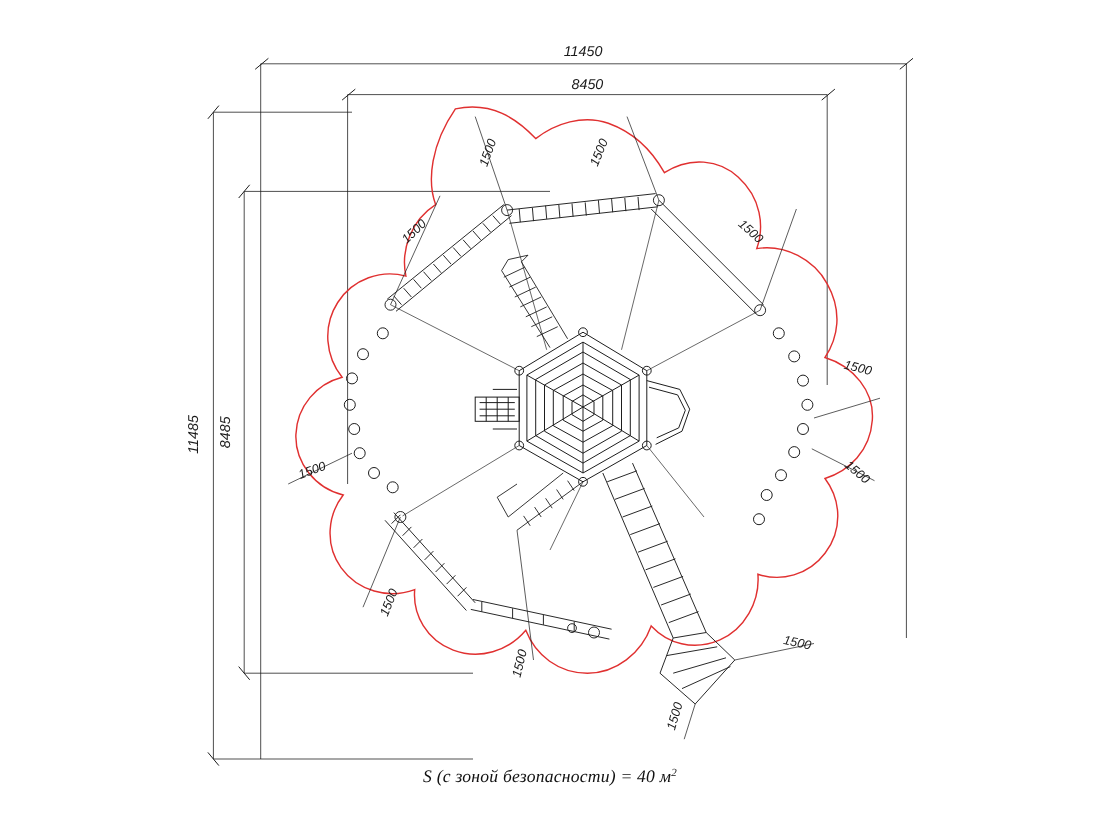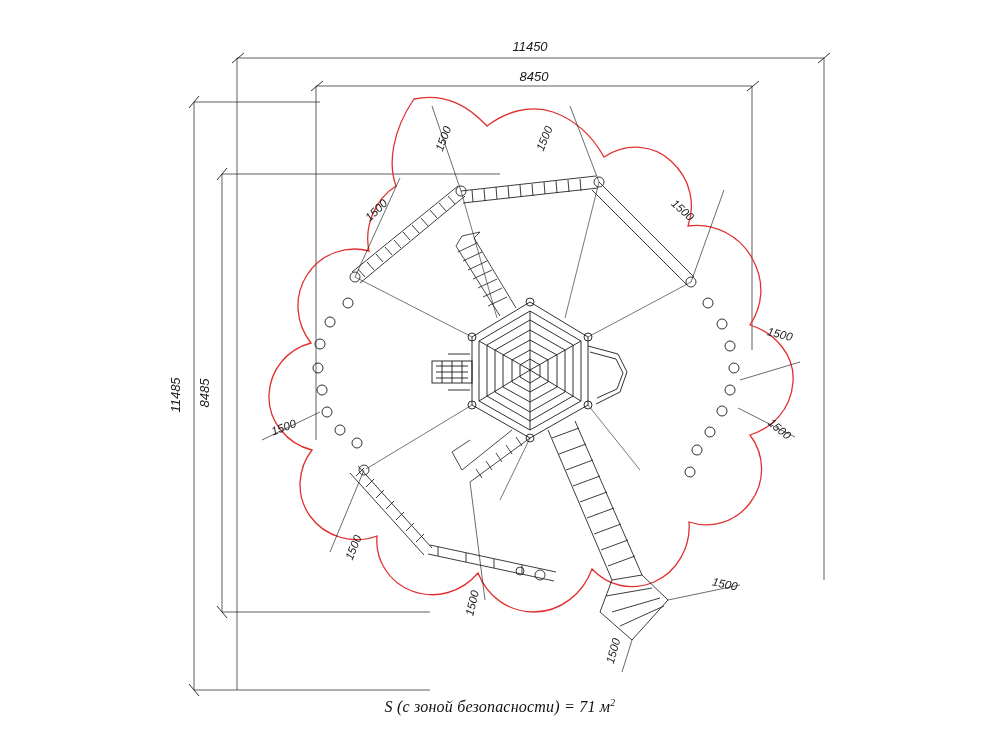--- a/index.html
+++ b/index.html
@@ -335,16 +335,16 @@
       <text class="dim-text-small" x="777" y="432" text-anchor="middle" transform="rotate(40 777 432)">1500</text>
       <text class="dim-text-small" x="357" y="549" text-anchor="middle" transform="rotate(-68 357 549)">1500</text>
       <text class="dim-text-small" x="476" y="604" text-anchor="middle" transform="rotate(-76 476 604)">1500</text>
       <text class="dim-text-small" x="617" y="652" text-anchor="middle" transform="rotate(-74 617 652)">1500</text>
       <text class="dim-text-small" x="724" y="588" text-anchor="middle" transform="rotate(12 724 588)">1500</text>
     </g>
 
   </svg>
 
   <div class="caption">
-    <span>S (с зоной безопасности) = 71 м</span><sup>2</sup>
+    <span>S (с зоной безопасности) = 40 м</span><sup>2</sup>
   </div>
 
 </div>
 
 </body></html>

